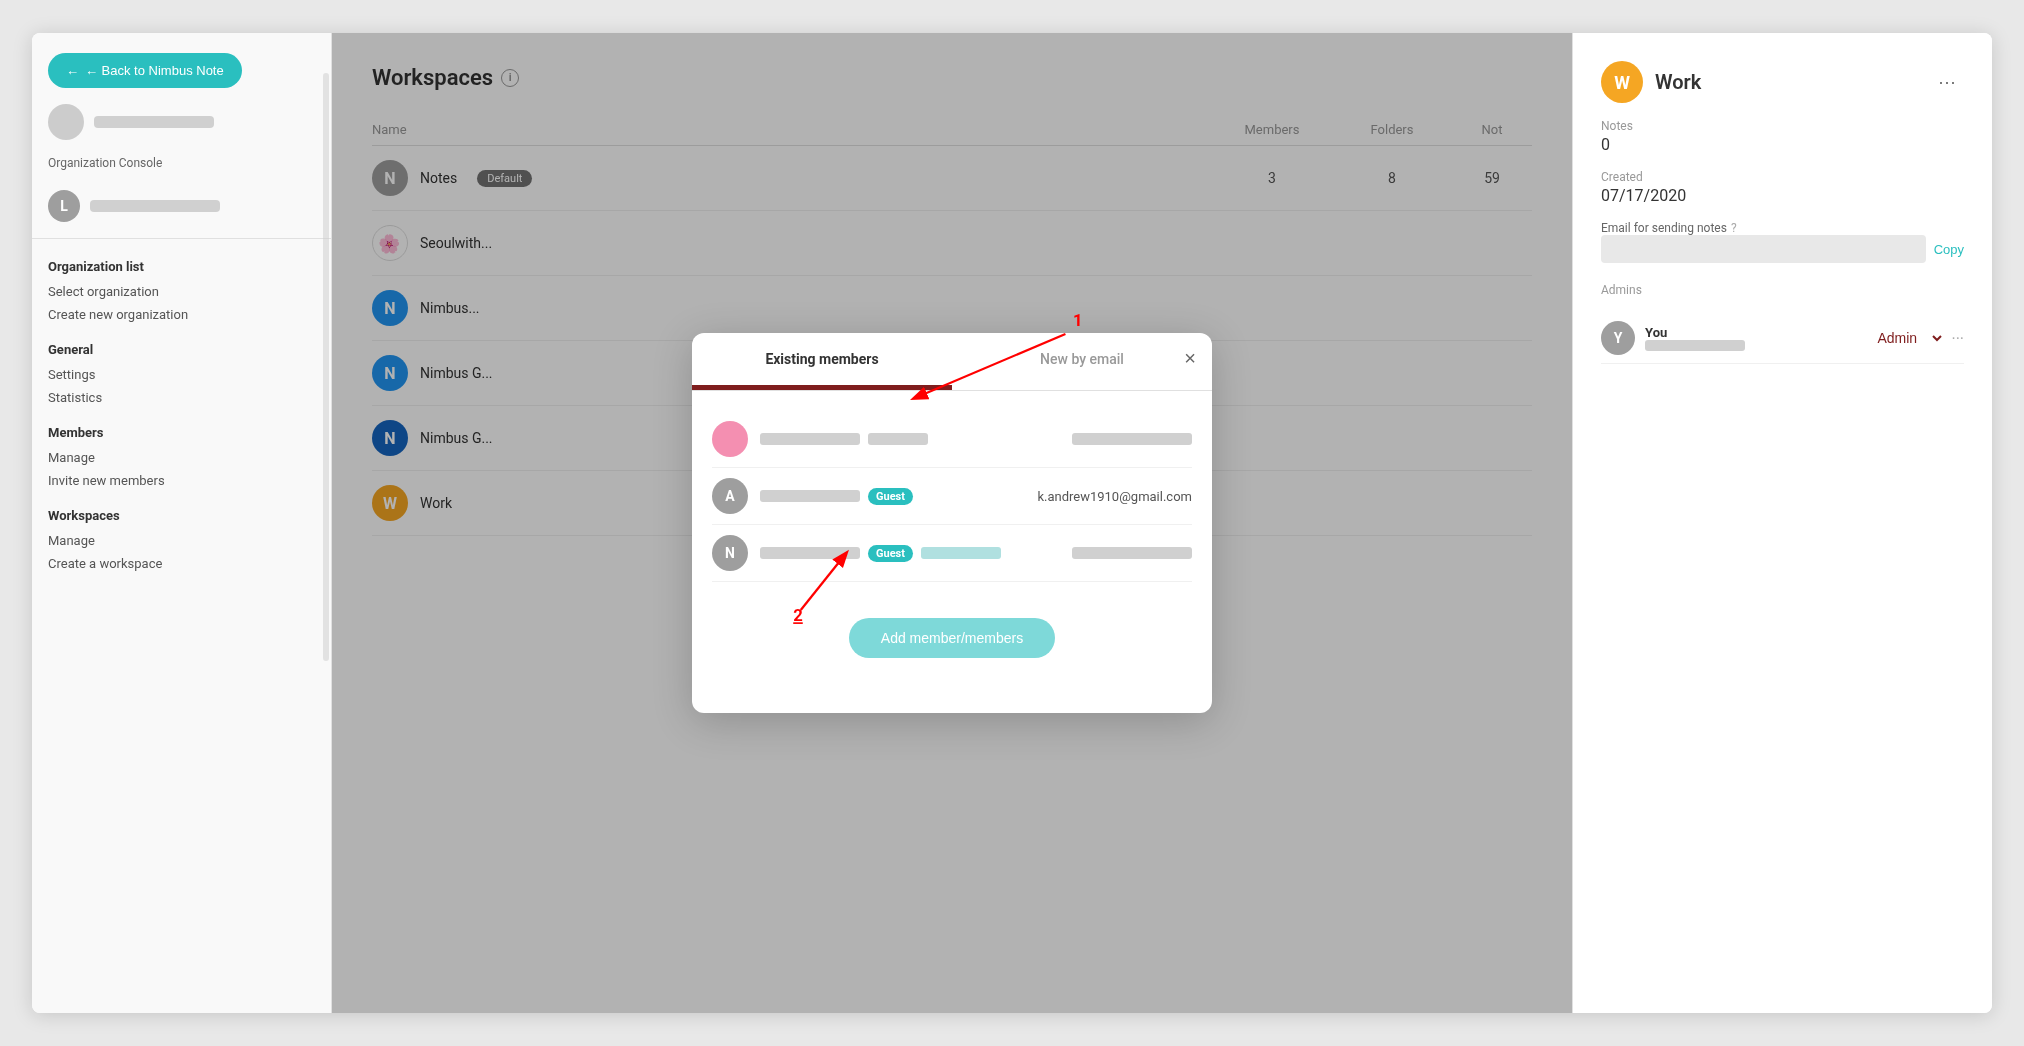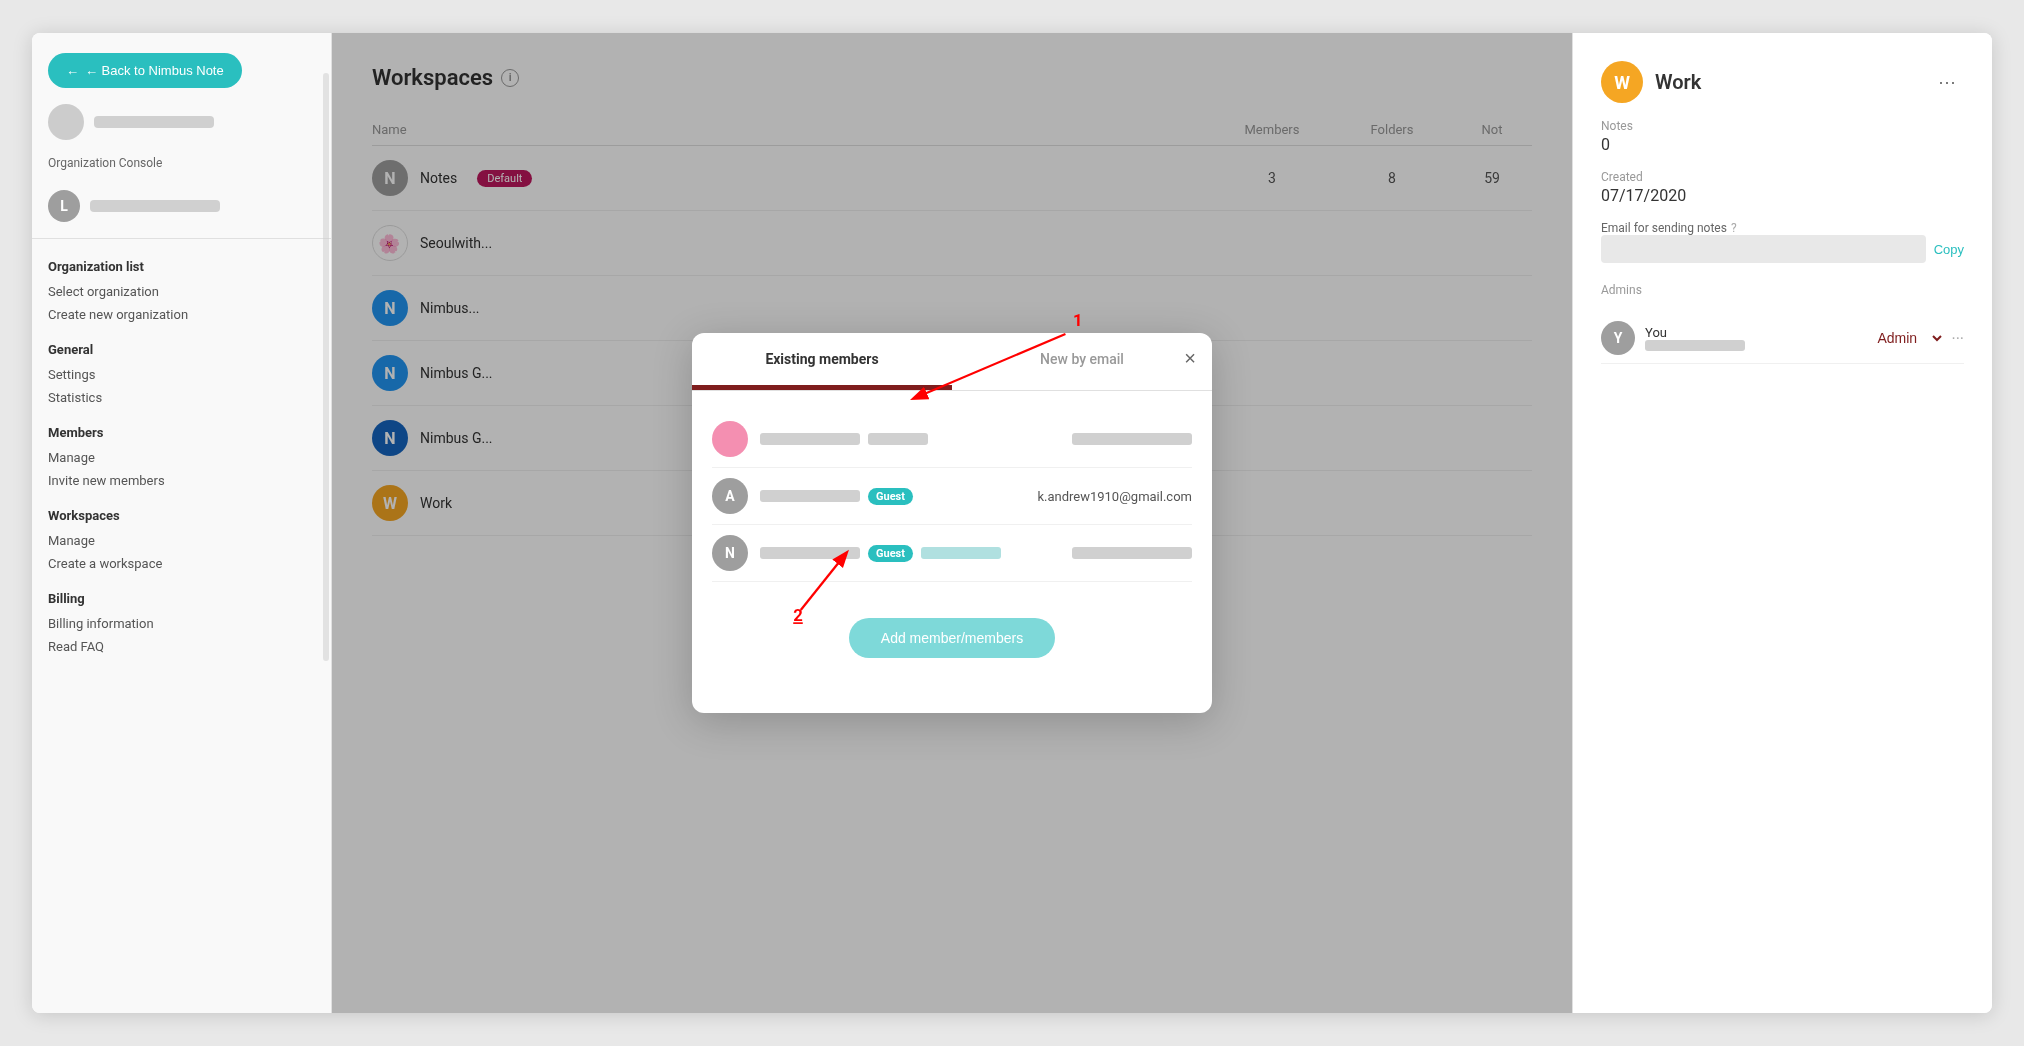--- a/index.html
+++ b/index.html
@@ -181,21 +181,21 @@
       flex-shrink: 0;
     }
     .ws-icon-notes { background: #9e9e9e; }
     .ws-icon-seoul { background: #fff; border: 1px solid #ddd; font-size: 18px; }
     .ws-icon-nimbus1 { background: #2196f3; }
     .ws-icon-nimbus2 { background: #2196f3; }
     .ws-icon-nimbus3 { background: #1565c0; }
     .ws-icon-work { background: #f5a623; }
     .ws-row > div:not(:first-child) { text-align: center; color: #555; font-size: 14px; }
     .default-badge {
-      background: #be185d;
+      background: #737373;
       color: #fff;
       border-radius: 12px;
       font-size: 11px;
       padding: 2px 10px;
       margin-left: 8px;
     }
 
     
     .right-panel {
       width: 420px;
@@ -332,21 +332,21 @@
       border-bottom: 1px solid #f0f0f0;
     }
     .member-avatar {
       width: 34px; height: 34px;
       border-radius: 50%;
       display: flex; align-items: center; justify-content: center;
       font-size: 14px; font-weight: bold; color: #fff;
       flex-shrink: 0;
     }
     .member-info { flex: 1; }
-    .member-name { font-size: 13px; color: #333; font-weight: 400; }
+    .member-name { font-size: 13px; color: #333; font-weight: 700; }
     .member-name-blurred {
       width: 100px; height: 11px;
       background: #d0d0d0;
       border-radius: 3px;
     }
     .member-role-row {
       display: flex;
       align-items: center;
       gap: 6px;
     }
@@ -524,25 +524,20 @@
       <a class="sidebar-link">Manage</a>
       <a class="sidebar-link">Invite new members</a>
     </div>
 
     <div class="sidebar-section">
       <div class="sidebar-section-title">Workspaces</div>
       <a class="sidebar-link">Manage</a>
       <a class="sidebar-link">Create a workspace</a>
     </div>
 
-    <div class="sidebar-section">
-      <div class="sidebar-section-title">Billing</div>
-      <a class="sidebar-link">Billing information</a>
-      <a class="sidebar-link">Read FAQ</a>
-    </div>
 
     <div class="sidebar-scrollbar"></div>
   </div>
 
   <div class="main-content">
     <div class="workspaces-header">
       <h2 class="workspaces-title">Workspaces</h2>
       <div class="info-icon">i</div>
     </div>
 

